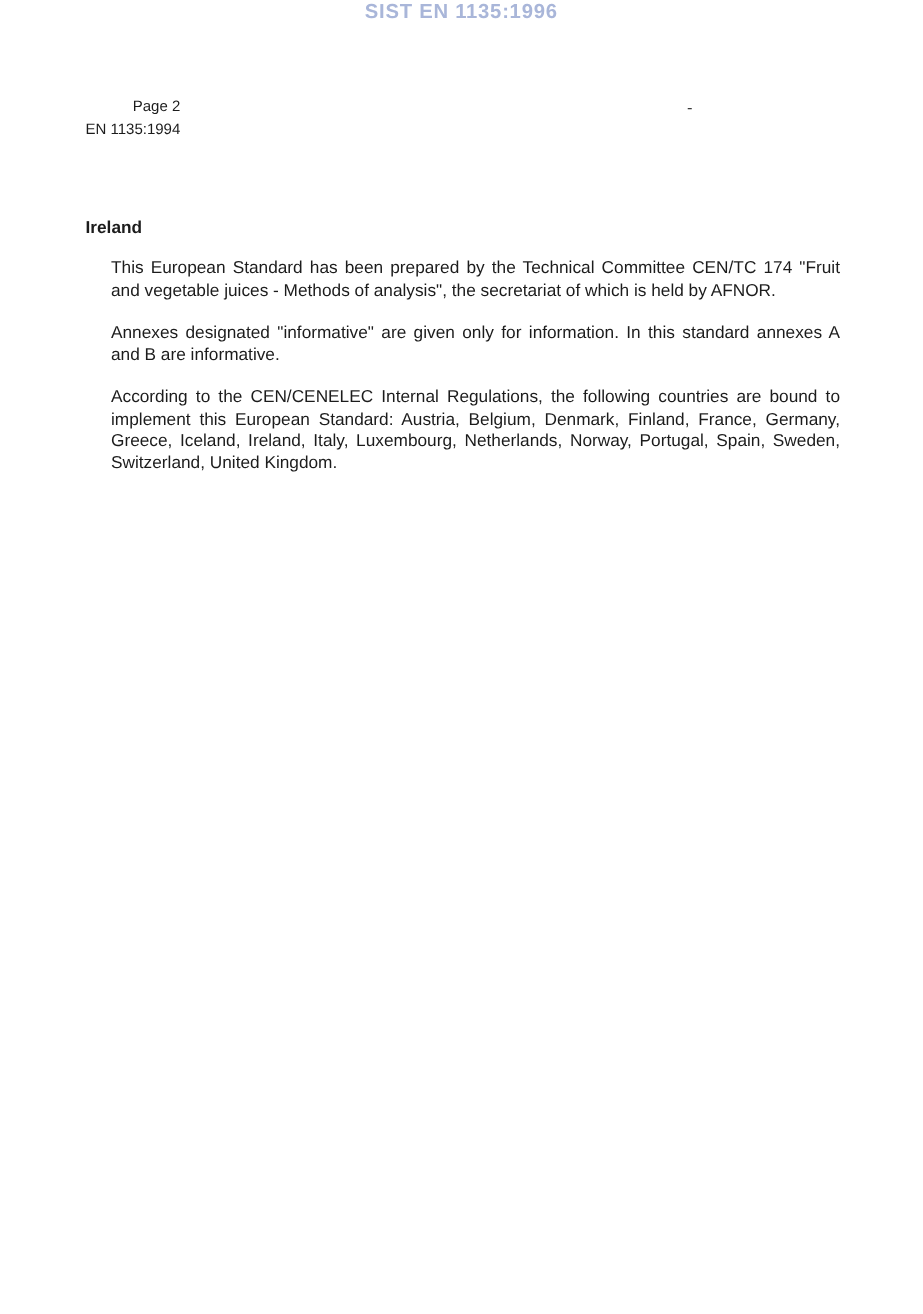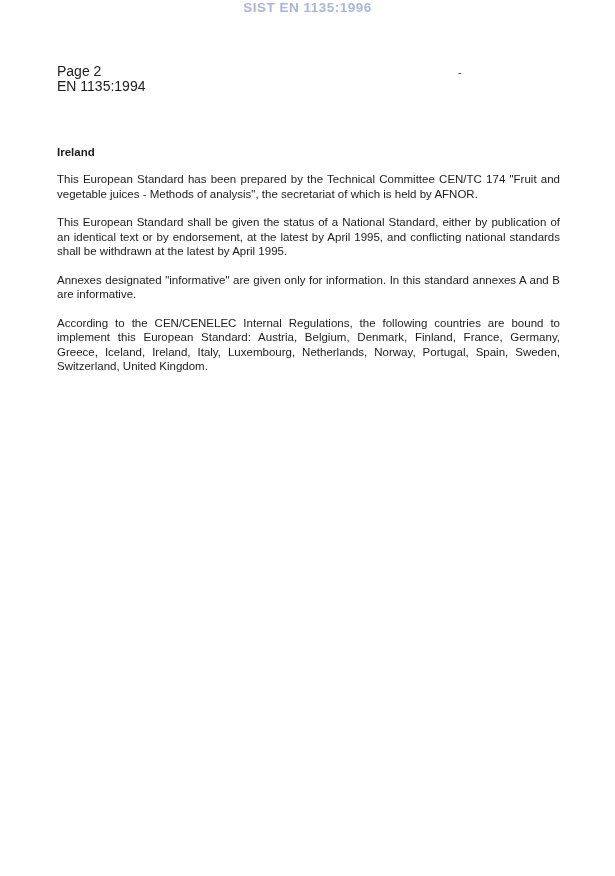--- a/index.html
+++ b/index.html
@@ -28,23 +28,24 @@
     text-align: center;
     font-size: 13.5px;
     font-weight: bold;
     letter-spacing: 0.5px;
     color: #a9b6d9;
   }
   .page-info {
     position: absolute;
     top: 64px;
     left: 57px;
-    font-size: 14px;
+    font-size: 10px;
     line-height: 15px;
     color: #1c1c1c;
+    text-align: right;
   }
   .stray-mark {
     position: absolute;
     top: 66px;
     left: 458px;
     font-size: 11px;
     color: #3a3a3a;
   }
   .foreword-title {
     position: absolute;
@@ -55,21 +56,21 @@
   }
   .body-text {
     position: absolute;
     top: 172px;
     left: 57px;
     width: 503px;
     font-size: 11.5px;
     line-height: 14.5px;
   }
   .body-text p {
-    margin: 0 0 14px 0;
+    margin: 0 0 14px 17px;
     text-align: justify;
   }
   .body-text p:last-child {
     margin-bottom: 0;
   }
 </style>
 </head>
 <body>
 
 <div class="page">
@@ -80,18 +81,17 @@
     <div>Page 2</div>
     <div>EN 1135:1994</div>
   </div>
 
   <div class="stray-mark">-</div>
 
   <div class="foreword-title">Ireland</div>
 
   <div class="body-text">
     <p>This European Standard has been prepared by the Technical Committee CEN/TC 174 "Fruit and vegetable juices - Methods of analysis", the secretariat of which is held by AFNOR.</p>
-    <p>This European Standard shall be given the status of a National Standard, either by publication of an identical text or by endorsement, at the latest by April 1995, and conflicting national standards shall be withdrawn at the latest by April 1995.</p>
     <p>Annexes designated "informative" are given only for information.  In this standard annexes A and B are informative.</p>
     <p>According to the CEN/CENELEC Internal Regulations, the following countries are bound to implement this European Standard: Austria, Belgium, Denmark, Finland, France, Germany, Greece, Iceland, Ireland, Italy, Luxembourg, Netherlands, Norway, Portugal, Spain, Sweden, Switzerland,  United Kingdom.</p>
   </div>
 
 </div>
 
 </body></html>

